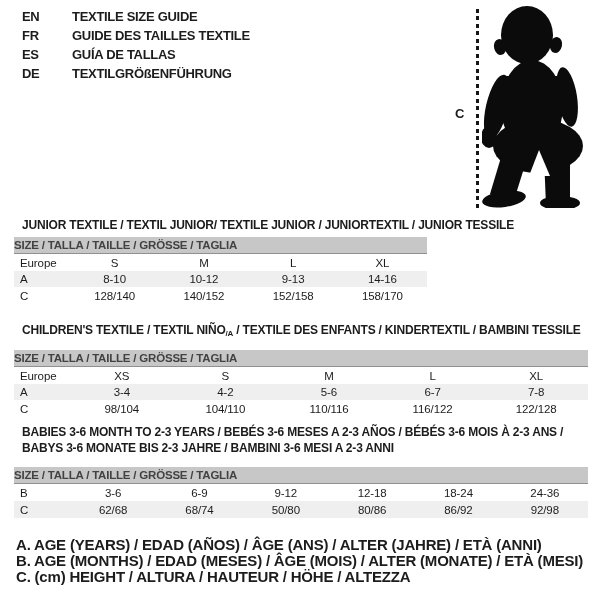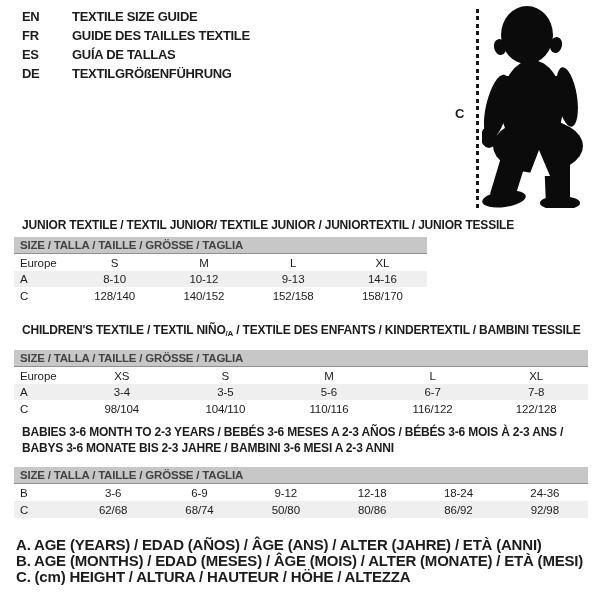--- a/index.html
+++ b/index.html
@@ -29,21 +29,21 @@
   .t3-title { left:22px; top:424px; }
   .subscript { font-size:8px; vertical-align:-2px; }
 
   
   .size-table { box-sizing:border-box; }
   .t1 { left:14px; top:237px; width:413px; }
   .t2 { left:14px; top:350px; width:574px; }
   .t3 { left:14px; top:467px; width:574px; }
   .size-bar { height:17px; background:#c7c7c7; border-bottom:1px solid #909090;
     box-sizing:border-box; color:#424242; font-size:11.5px; font-weight:bold;
-    letter-spacing:-0.2px; line-height:16px; padding-left:6px; }
+    letter-spacing:-0.2px; line-height:16px; }
   .trow { display:flex; align-items:center; font-size:11.5px; letter-spacing:-0.1px; }
   .trow.head { height:17px; }
   .trow.body { height:16px; }
   .trow.last { height:17px; }
   .trow .lab { width:56px; padding-left:6px; box-sizing:border-box; }
   .trow .val { flex:1; text-align:center; }
   .row-alt { background:#efefef; }
 
   
   .notes { left:16px; top:537px; font-size:15px; font-weight:bold;
@@ -128,21 +128,21 @@
     <div class="lab">Europe</div>
     <div class="val">XS</div>
     <div class="val">S</div>
     <div class="val">M</div>
     <div class="val">L</div>
     <div class="val">XL</div>
   </div>
   <div class="trow body row-alt">
     <div class="lab">A</div>
     <div class="val">3-4</div>
-    <div class="val">3-5</div>
+    <div class="val">4-2</div>
     <div class="val">5-6</div>
     <div class="val">6-7</div>
     <div class="val">7-8</div>
   </div>
   <div class="trow last">
     <div class="lab">C</div>
     <div class="val">98/104</div>
     <div class="val">104/110</div>
     <div class="val">110/116</div>
     <div class="val">116/122</div>

